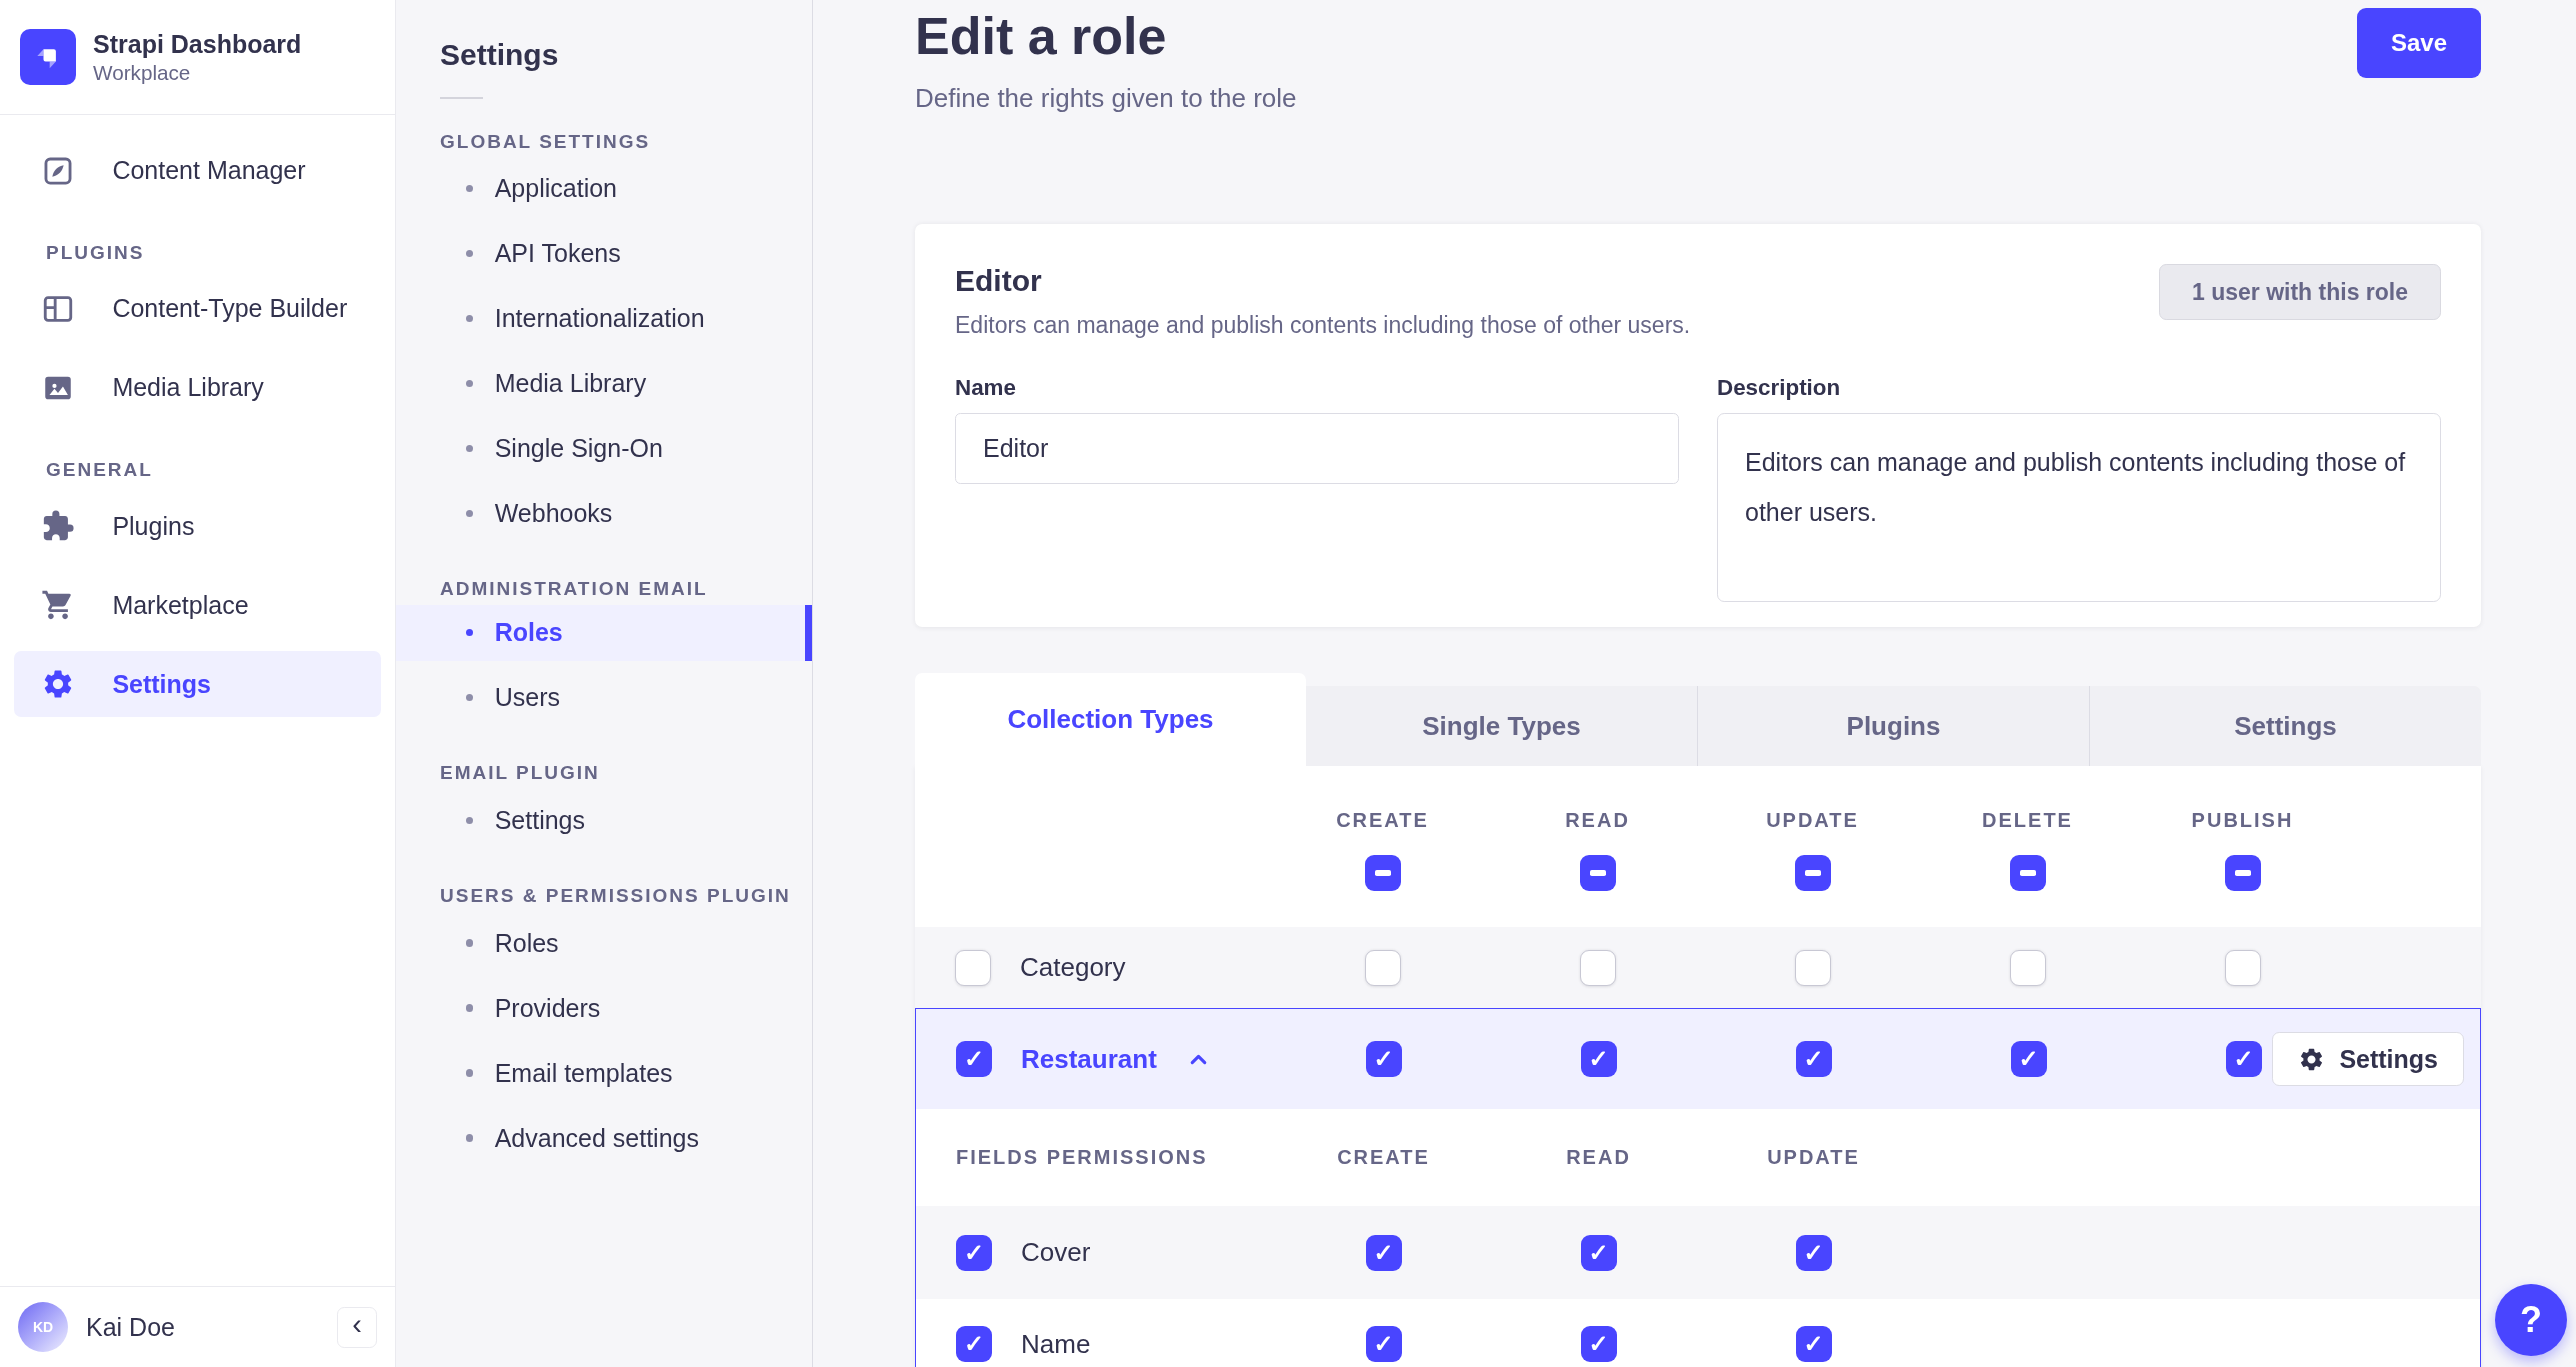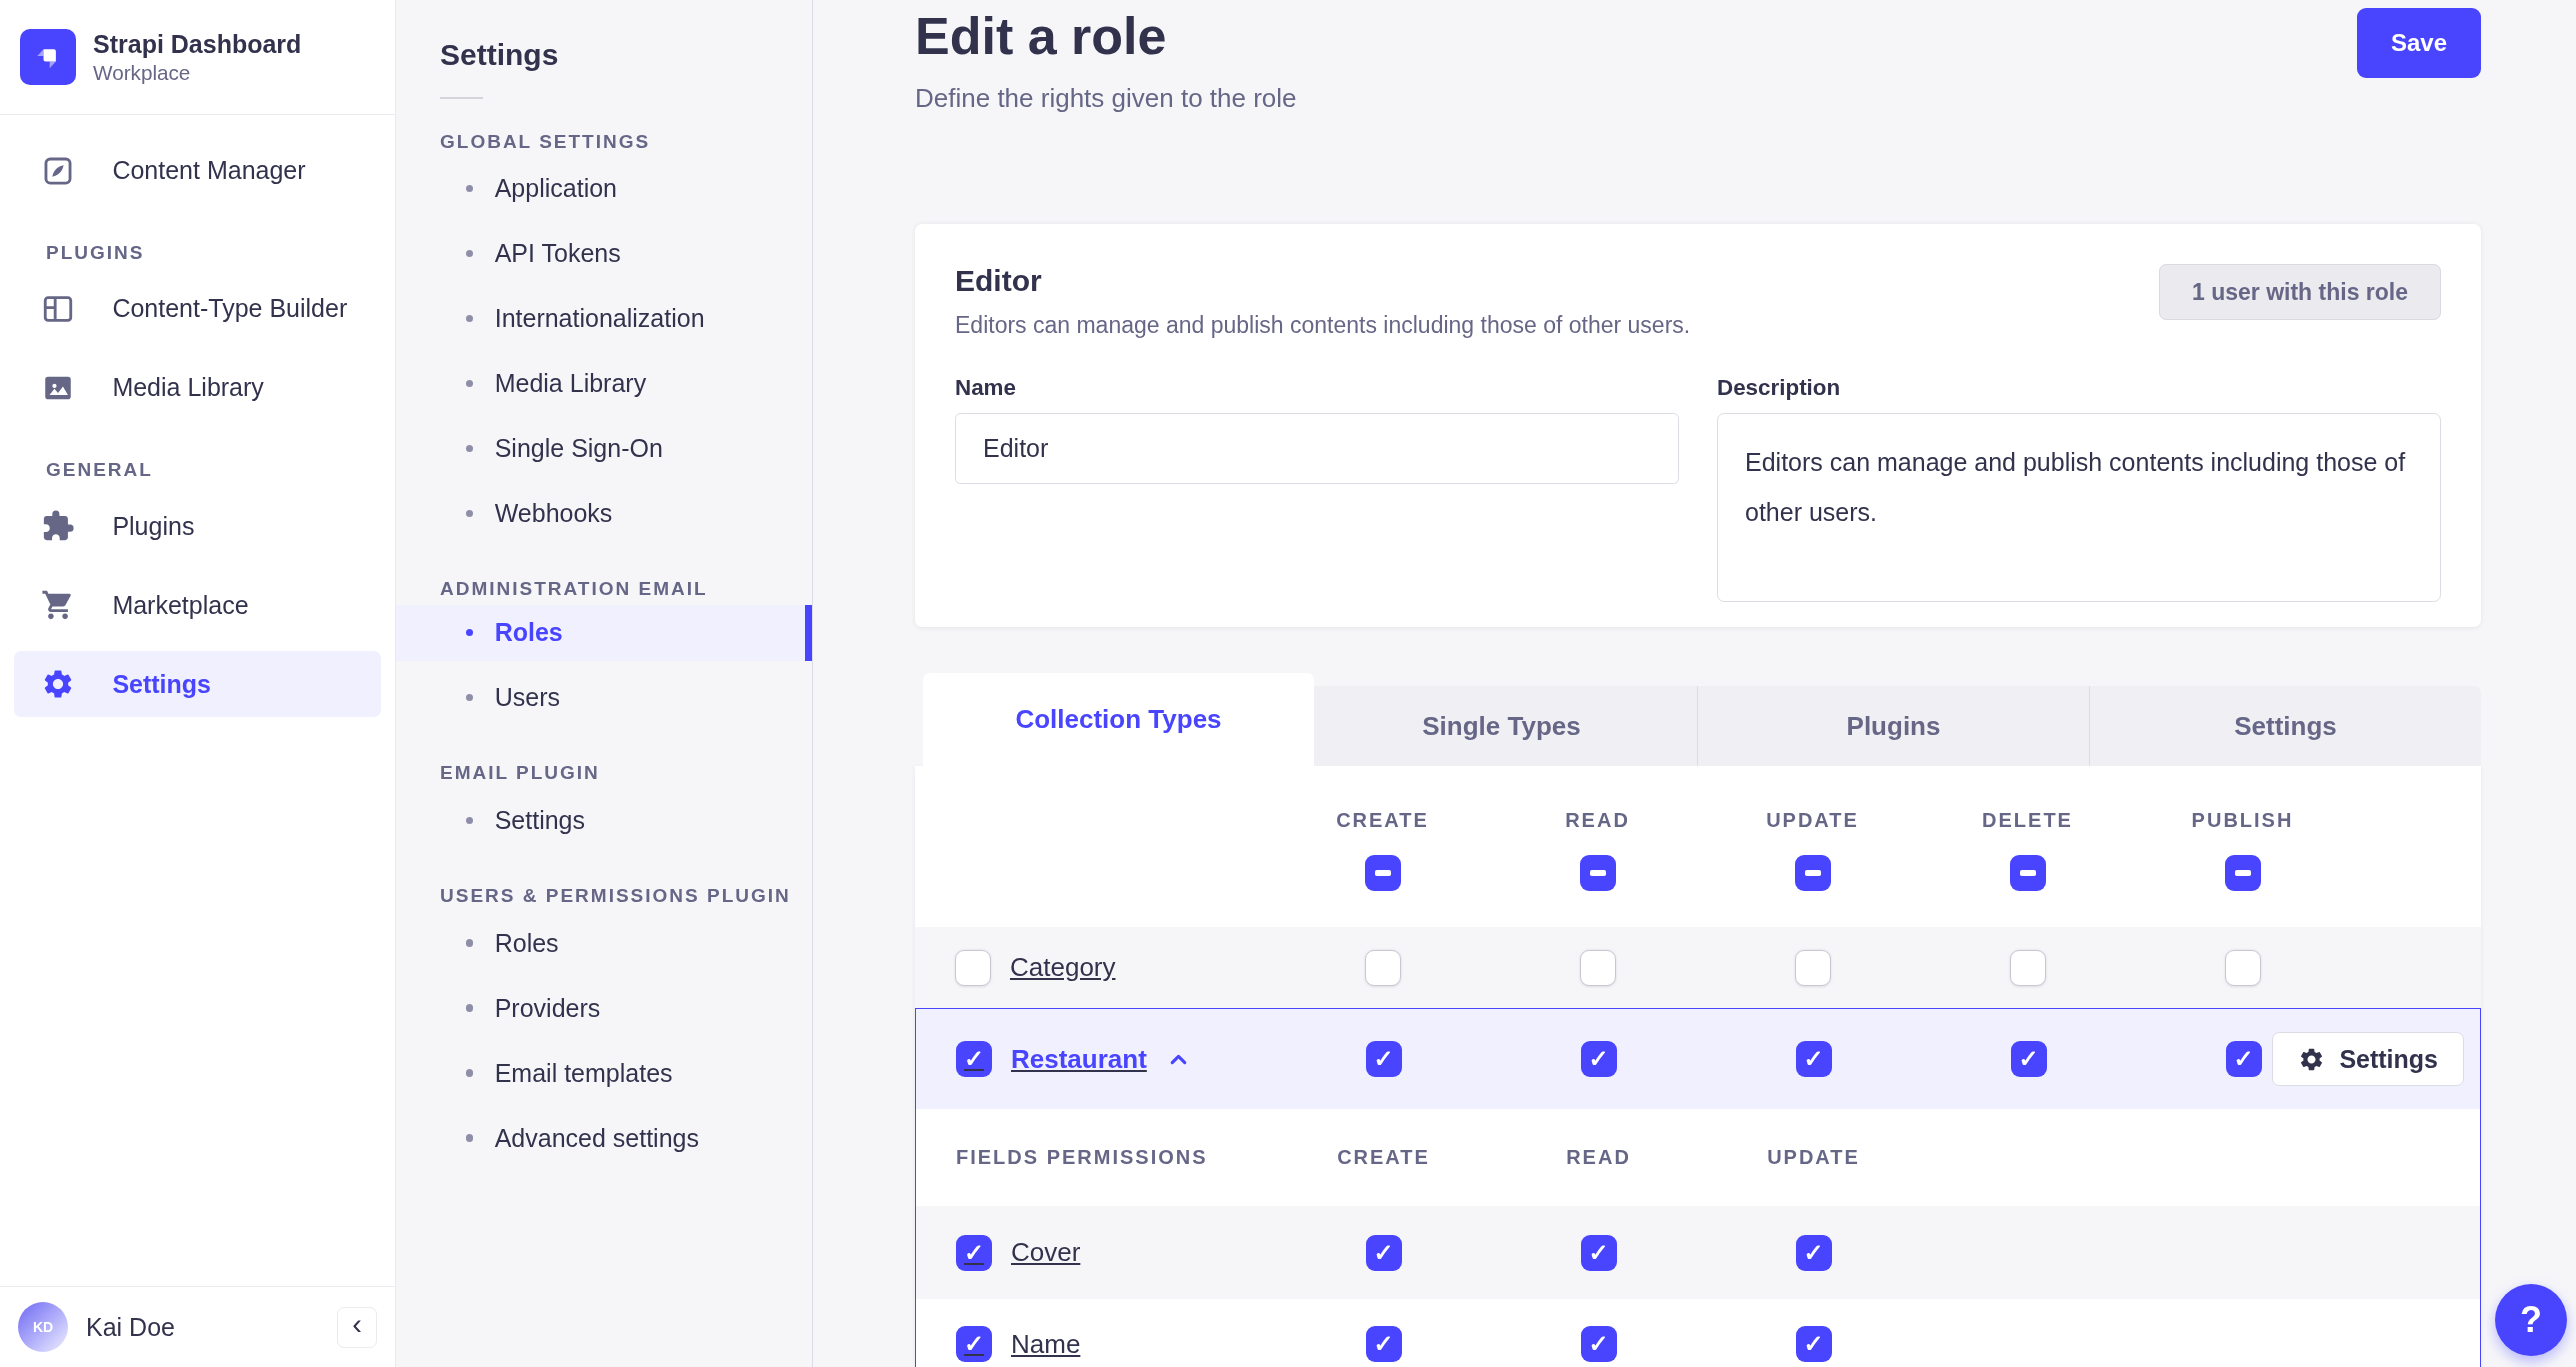--- a/index.html
+++ b/index.html
@@ -55,31 +55,31 @@
   .role-desc { font-size:23px; color:#666687; margin-top:14.4px; }
   .users-badge { height:56px; padding:0 32px; background:#eaeaef; border:0.9px solid #d9d9e0; border-radius:7.2px; color:#666687; font-size:23px; font-weight:600; display:flex; align-items:center; cursor:pointer; }
   .role-fields { display:grid; grid-template-columns:1fr 1fr; column-gap:38px; margin-top:36px; }
   .field-label { font-size:22.4px; font-weight:600; color:#32324d; margin-bottom:11.7px; }
   .text-input { width:100%; height:71px; border:0.9px solid #dcdce4; border-radius:5.4px; background:#fff; font-size:25px; color:#32324d; padding:0 27px; font-family:inherit; }
   .textarea { width:100%; height:189px; border:0.9px solid #dcdce4; border-radius:7.2px; background:#fff; font-size:25px; color:#32324d; padding:23px 27px; line-height:50px; font-family:inherit; resize:none; }
 
   
   .perm-section { margin-top:46px; }
   .tabs { position:relative; height:93px; }
-  .tab-active { position:absolute; left:8px; top:0; width:391px; height:93px; background:#fff; border-radius:7.2px 7.2px 0 0; display:flex; align-items:center; justify-content:center; font-size:26px; font-weight:600; color:#4945ff; z-index:2; cursor:pointer; }
+  .tab-active { position:absolute; left:0; top:0; width:391px; height:93px; background:#fff; border-radius:7.2px 7.2px 0 0; display:flex; align-items:center; justify-content:center; font-size:26px; font-weight:600; color:#4945ff; z-index:2; cursor:pointer; }
   .tab-strip { position:absolute; left:391px; right:0; bottom:0; height:80px; background:#f0f0f4; border-radius:0 7.2px 0 0; display:flex; }
   .tab { flex:1; display:flex; align-items:center; justify-content:center; font-size:26px; font-weight:600; color:#666687; cursor:pointer; }
   .tab + .tab { border-left:0.9px solid #dcdce4; }
 
   .perm-table { background:#fff; box-shadow:0 0.9px 5.4px rgba(33,33,52,.06); }
   .grid-row { display:grid; grid-template-columns:360px 215px 215px 215px 215px 215px 1fr; align-items:center; }
   .thead { height:161px; }
   .colcell { display:flex; flex-direction:column; align-items:center; justify-content:center; gap:23px; padding-top:7.2px; }
   .col-label { font-size:20px; font-weight:700; letter-spacing:2px; color:#666687; }
-  .row-label-cell { display:flex; align-items:center; gap:19px; padding-left:40px;text-decoration:underline; }
+  .row-label-cell { display:flex; align-items:center; gap:29px; padding-left:40px; }
   .row-label { font-size:26px; color:#32324d; }
   .cbcell { display:flex; justify-content:center; }
 
   .row-category { height:81px; background:#f6f6f9; }
   .expanded-wrap { border:1.8px solid #4945ff; border-bottom:none; }
   .row-restaurant { height:100px; background:#f0f0ff; position:relative; }
   .row-restaurant .row-label { color:#4945ff; font-weight:600; }
   .caret { width:25px; height:25px; color:#4945ff; cursor:pointer; }
   .row-settings-btn { position:absolute; right:16px; top:50%; transform:translateY(-50%); height:54px; padding:0 25px; background:#fff; border:0.9px solid #dcdce4; border-radius:7.2px; display:flex; align-items:center; gap:14.4px; font-size:25px; font-weight:600; color:#32324d; font-family:inherit; cursor:pointer; }
   .row-settings-btn svg { width:27px; height:27px; color:#32324d; }

